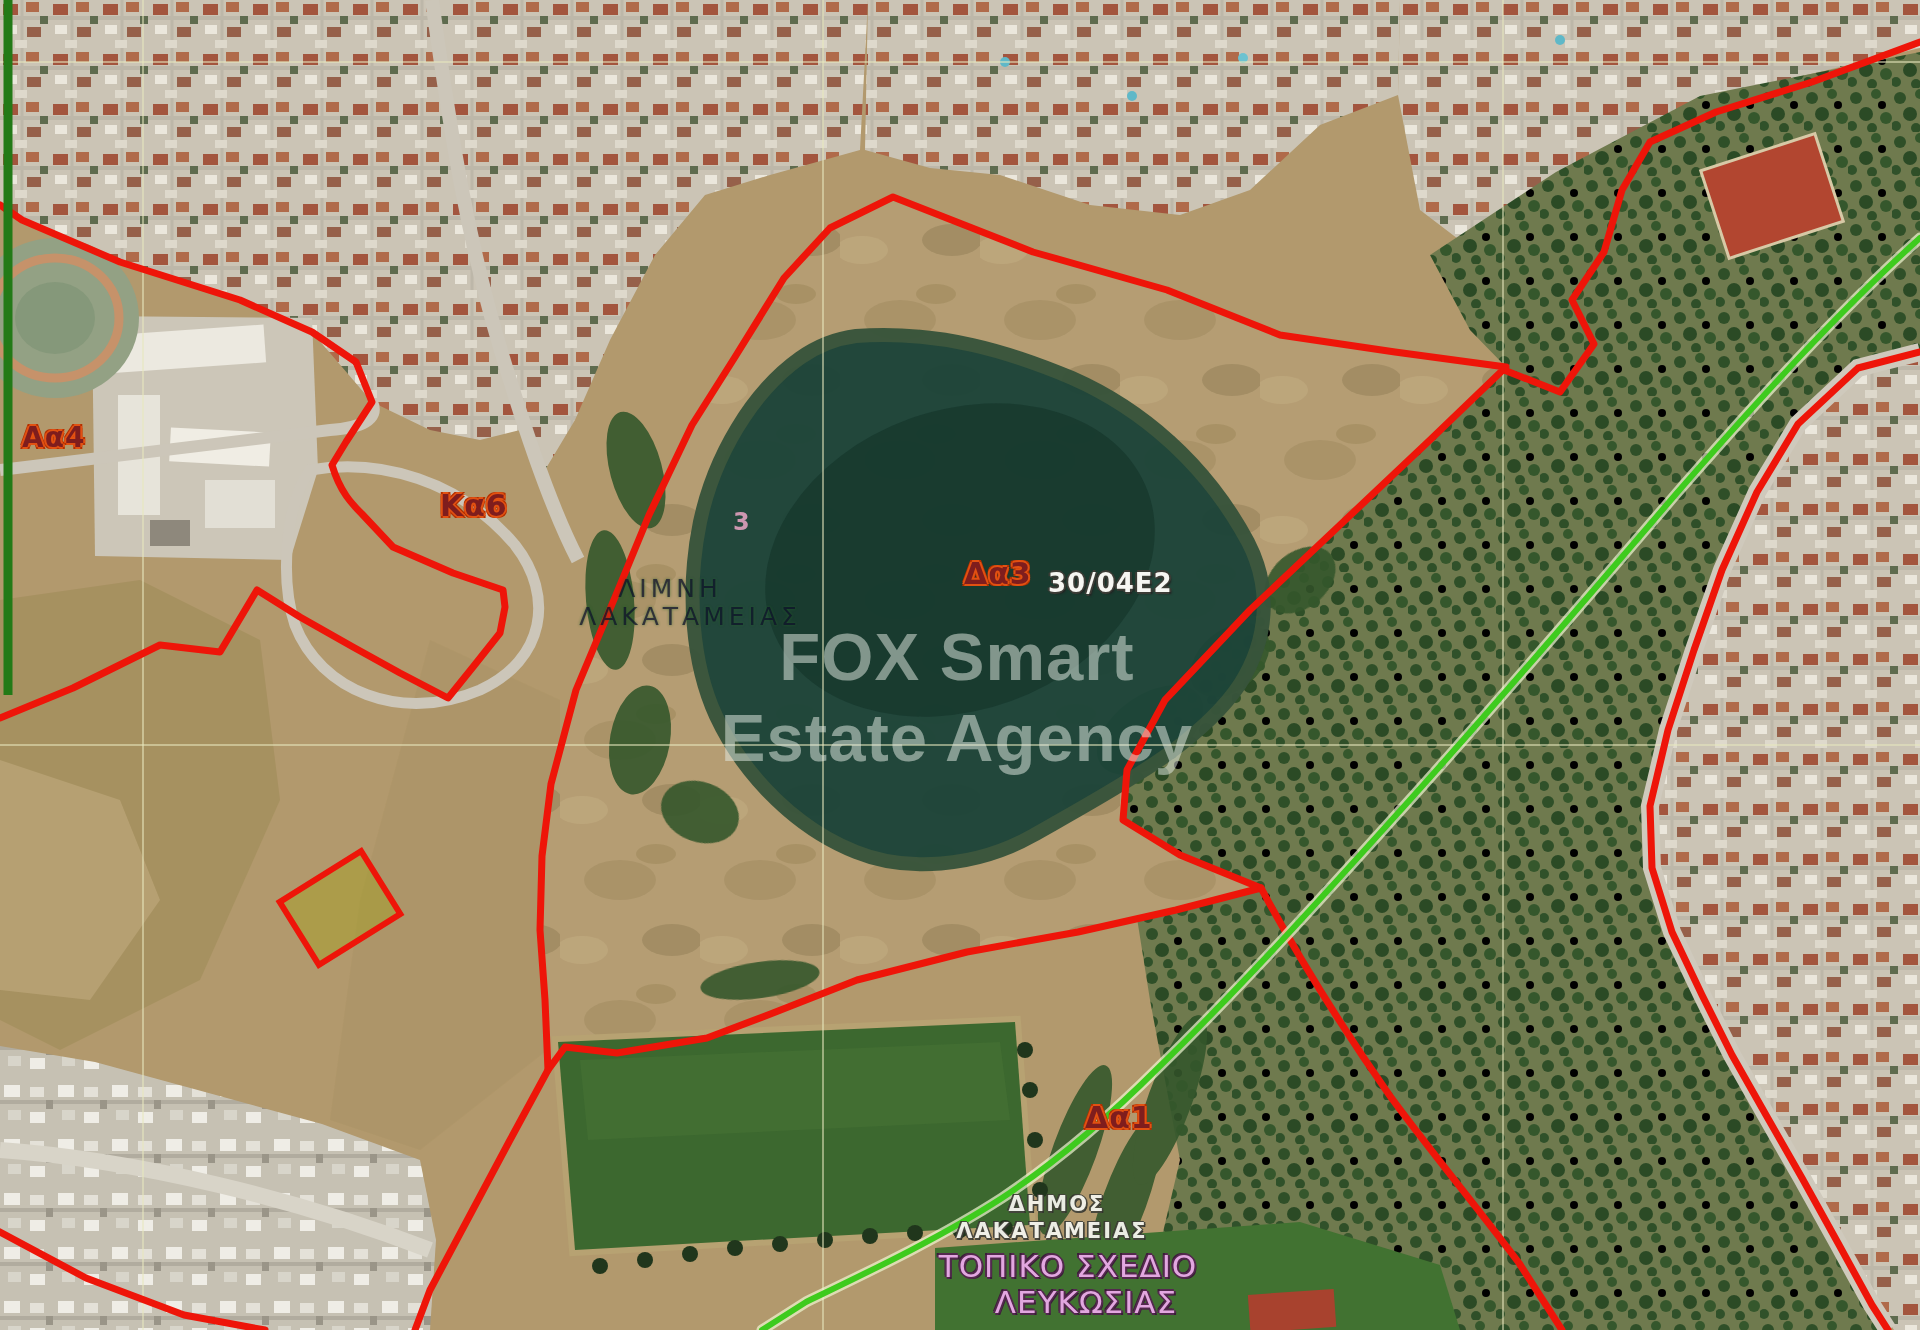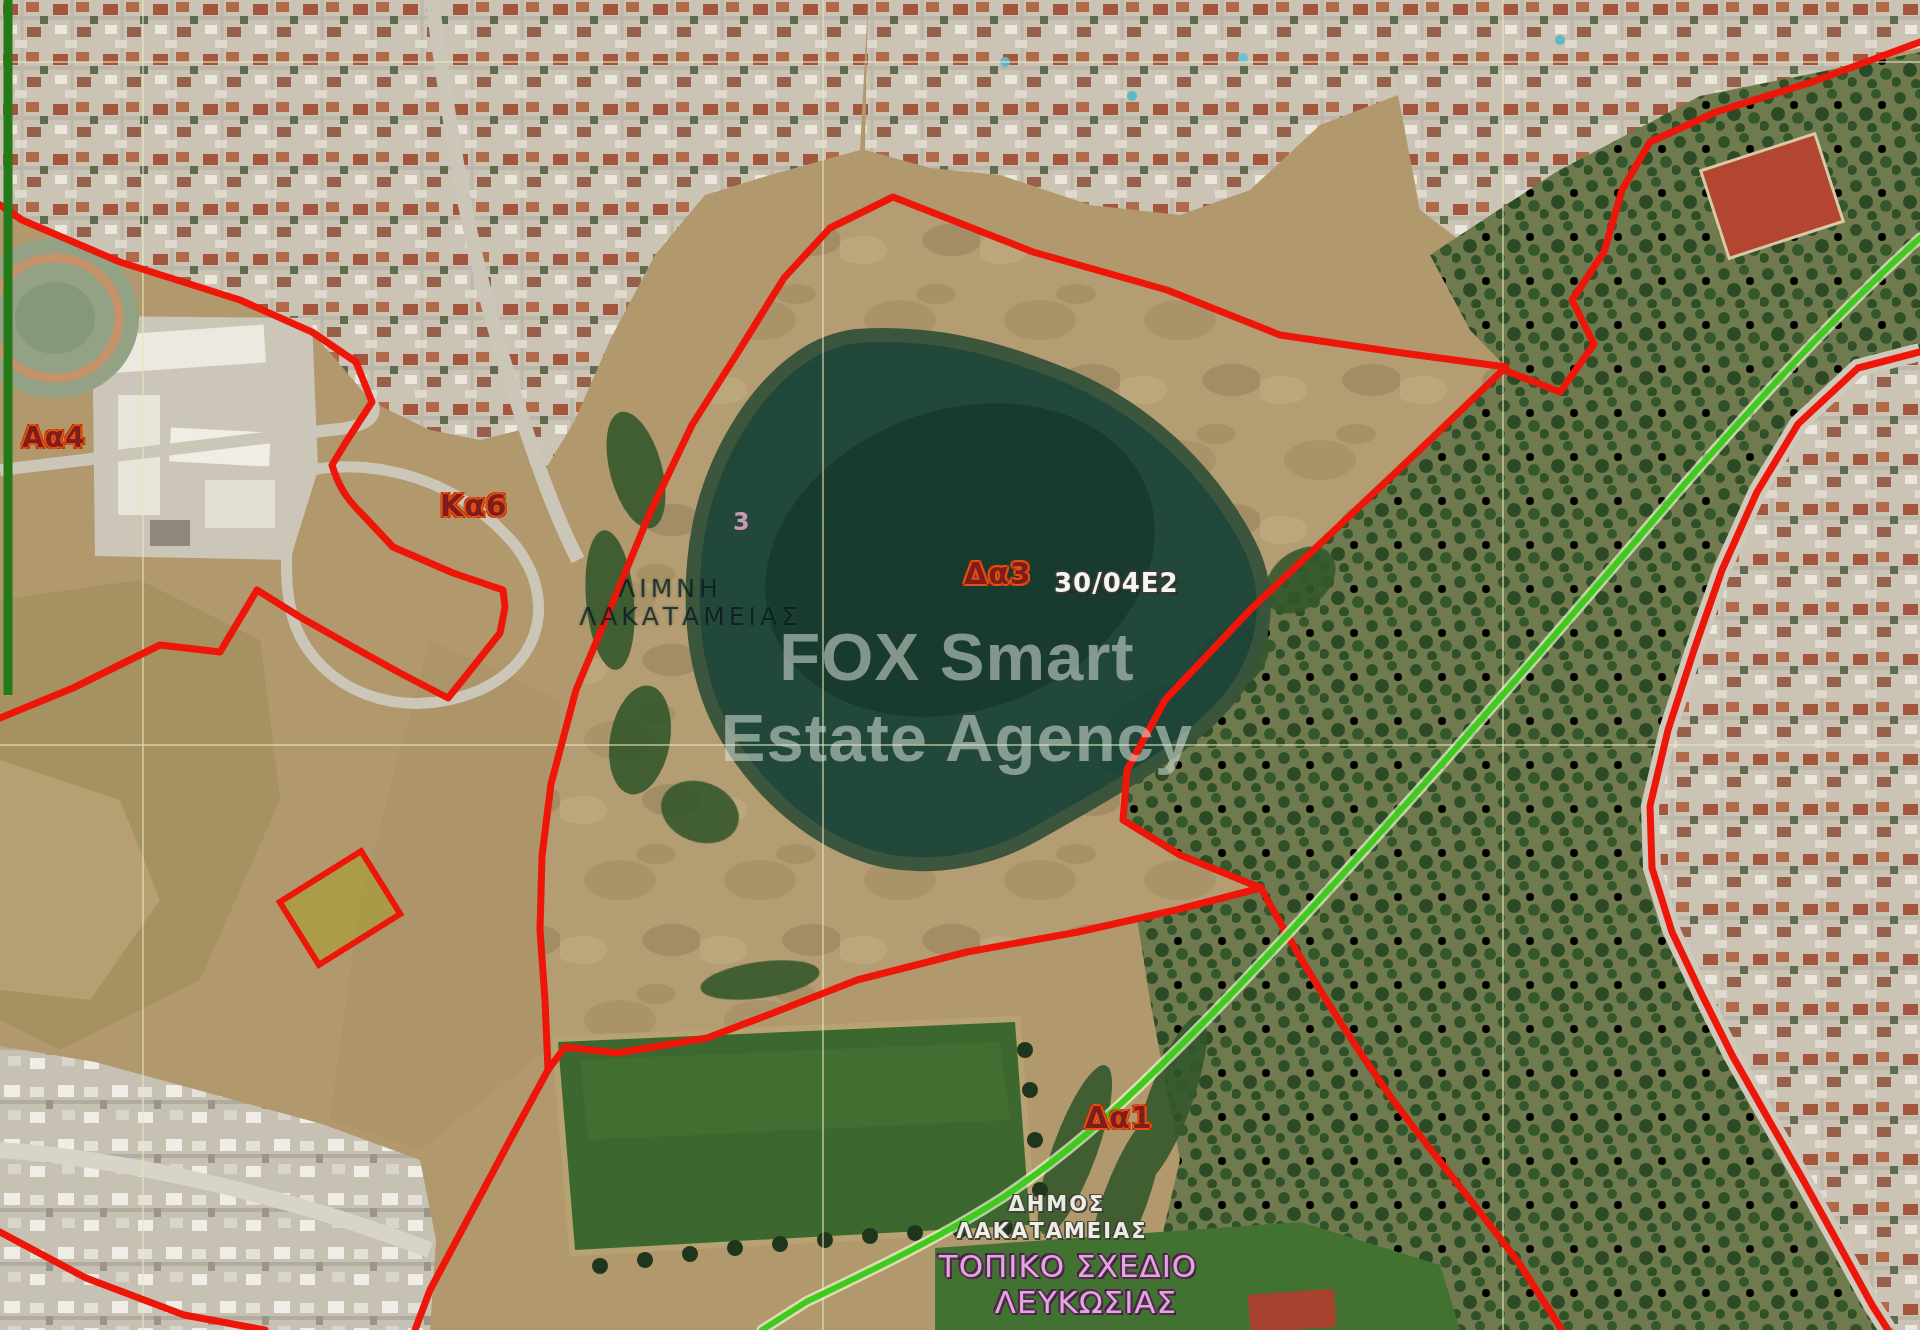--- a/index.html
+++ b/index.html
@@ -239,21 +239,21 @@
 </svg>
 
 <div class="watermark">
   <div>FOX Smart</div>
   <div>Estate Agency</div>
 </div>
 
 <div class="lbl zone" style="left:22px;top:424px;font-size:28px;">Αα4</div>
 <div class="lbl zone" style="left:440px;top:491px;">Κα6</div>
 <div class="lbl zone" style="left:964px;top:559px;">Δα3</div>
-<div class="lbl sheet" style="left:1048px;top:570px;margin-left:6px;">30/04Ε2</div>
+<div class="lbl sheet" style="left:1048px;top:570px;">30/04Ε2</div>
 <div class="lbl zone" style="left:1085px;top:1103px;">Δα1</div>
 
 <div class="lbl areaname" style="left:670px;top:576px;">ΛΙΜΝΗ</div>
 <div class="lbl areaname" style="left:690px;top:604px;">ΛΑΚΑΤΑΜΕΙΑΣ</div>
 
 <div class="lbl gridnum" style="left:733px;top:510px;">3</div>
 
 <div class="lbl muni" style="left:1057px;top:1194px;">ΔΗΜΟΣ</div>
 <div class="lbl muni" style="left:1052px;top:1221px;">ΛΑΚΑΤΑΜΕΙΑΣ</div>
 

